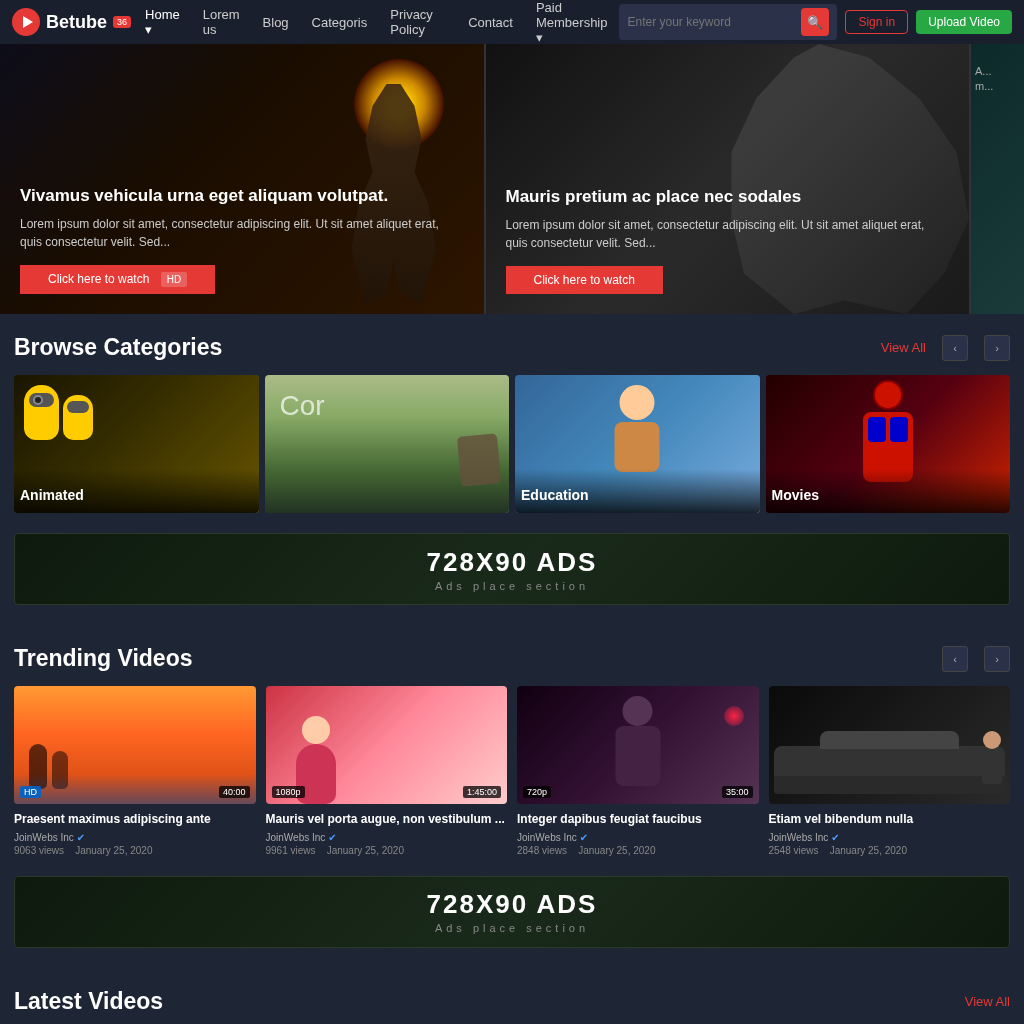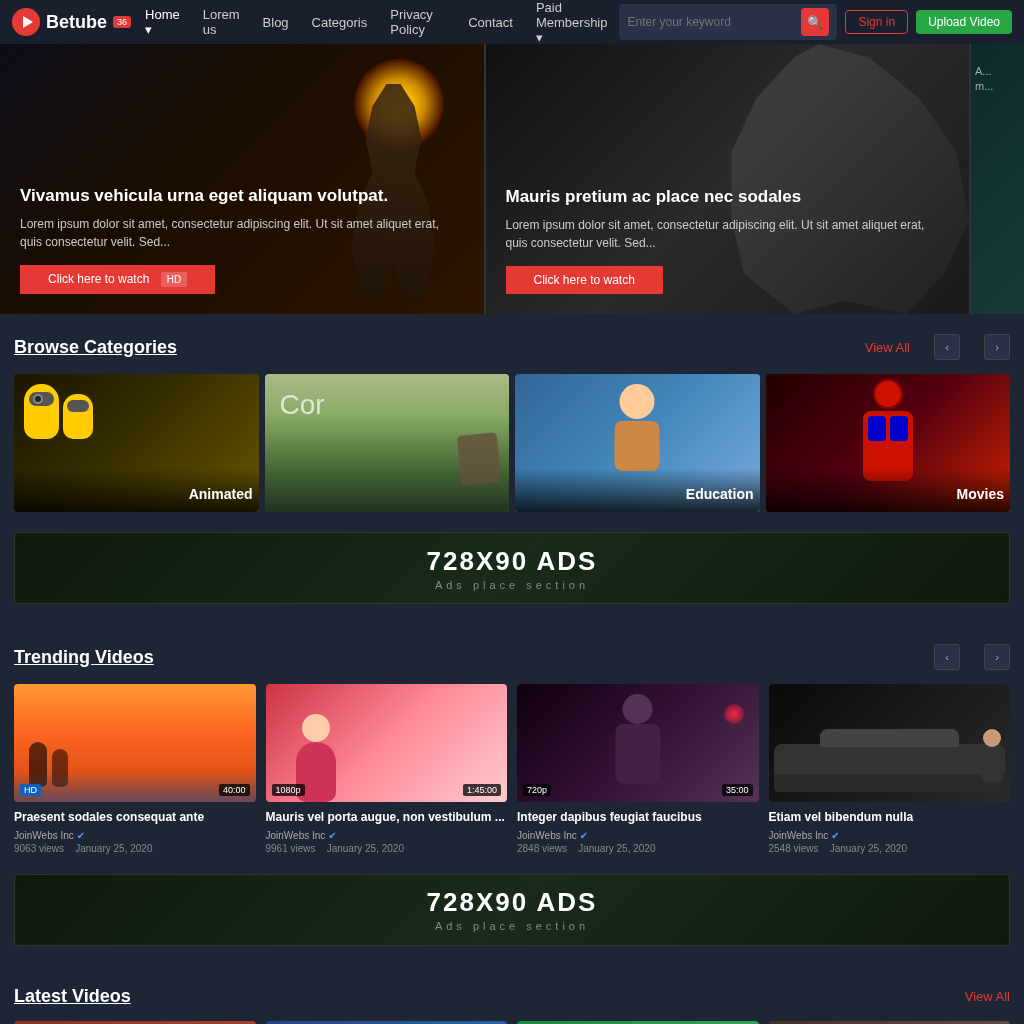--- a/index.html
+++ b/index.html
@@ -99,22 +99,22 @@
       border-radius: 2px; margin-left: 8px;
       vertical-align: middle;
     }
 
     
     .section { padding: 20px 14px; }
     .section-header {
       display: flex; align-items: center; justify-content: space-between;
       margin-bottom: 14px;
     }
-    .section-title { font-size: 18px; font-weight: bold; color: #fff; text-decoration: underline; }
-    .section-actions { display: flex; align-items: center; gap: 24px; }
+    .section-title { font-size: 23px; font-weight: bold; color: #fff; }
+    .section-actions { display: flex; align-items: center; gap: 16px; }
     .view-all { color: #e53935; font-size: 13px; text-decoration: none; cursor: pointer; }
     .nav-arrow {
       width: 26px; height: 26px;
       border: 1px solid #444; color: #aaa;
       background: #2a3148; border-radius: 3px;
       display: flex; align-items: center; justify-content: center;
       cursor: pointer; font-size: 11px;
     }
 
     .categories-grid {
@@ -130,21 +130,21 @@
     }
     .cat-bg-animated { background: linear-gradient(135deg, #1a1a00 0%, #333300 50%, #ffcc00 100%); }
     .cat-bg-cartoons { background: linear-gradient(135deg, #004400 0%, #005500 40%, #88aa66 100%); }
     .cat-bg-education { background: linear-gradient(135deg, #003366 0%, #336699 50%, #6699cc 100%); }
     .cat-bg-fashion { background: linear-gradient(135deg, #330000 0%, #660022 50%, #cc3366 100%); }
     .cat-bg-movies { background: linear-gradient(135deg, #1a0000 0%, #330011 50%, #cc2200 100%); }
 
     .category-label {
       position: absolute; bottom: 0; left: 0; right: 0;
       background: linear-gradient(transparent, rgba(0,0,0,0.8));
-      text-align: right; padding: 18px 6px 10px;
+      text-align: left; padding: 18px 6px 10px;
       font-size: 14px; font-weight: bold; color: #fff;
     }
 
     
     .ads-banner {
       margin: 0 14px 20px;
       background: linear-gradient(135deg, #0d1a0d 0%, #1a2a1a 50%, #0d1a0d 100%);
       border: 1px solid #2a3a2a;
       border-radius: 4px;
       height: 72px;
@@ -329,21 +329,21 @@
         <div style="position:absolute;width:100%;height:100%;background:linear-gradient(180deg,#ff9933 0%,#ff6622 40%,#cc4411 100%);"></div>
 
         <div style="position:absolute;bottom:15px;left:15px;display:flex;gap:5px;align-items:flex-end;">
           <div style="width:18px;height:45px;background:rgba(0,0,0,0.6);border-radius:9px 9px 5px 5px;"></div>
           <div style="width:16px;height:38px;background:rgba(0,0,0,0.5);border-radius:8px 8px 5px 5px;"></div>
         </div>
         <div style="position:absolute;bottom:0;left:0;right:0;height:30px;background:linear-gradient(transparent,rgba(0,80,160,0.5));"></div>
         <span class="video-badge hd">HD</span>
         <span class="video-duration">40:00</span>
       </div>
-      <div class="video-title">Praesent sodales consequat ante</div>
+      <div class="video-title">Praesent maximus adipiscing ante</div>
       <div class="video-channel">
         <span>JoinWebs Inc</span>
         <span class="verified-icon">✔</span>
       </div>
       <div class="video-meta">
         <span>9063 views</span>
         &nbsp;&nbsp;
         <span>January 25, 2020</span>
       </div>
     </div>

